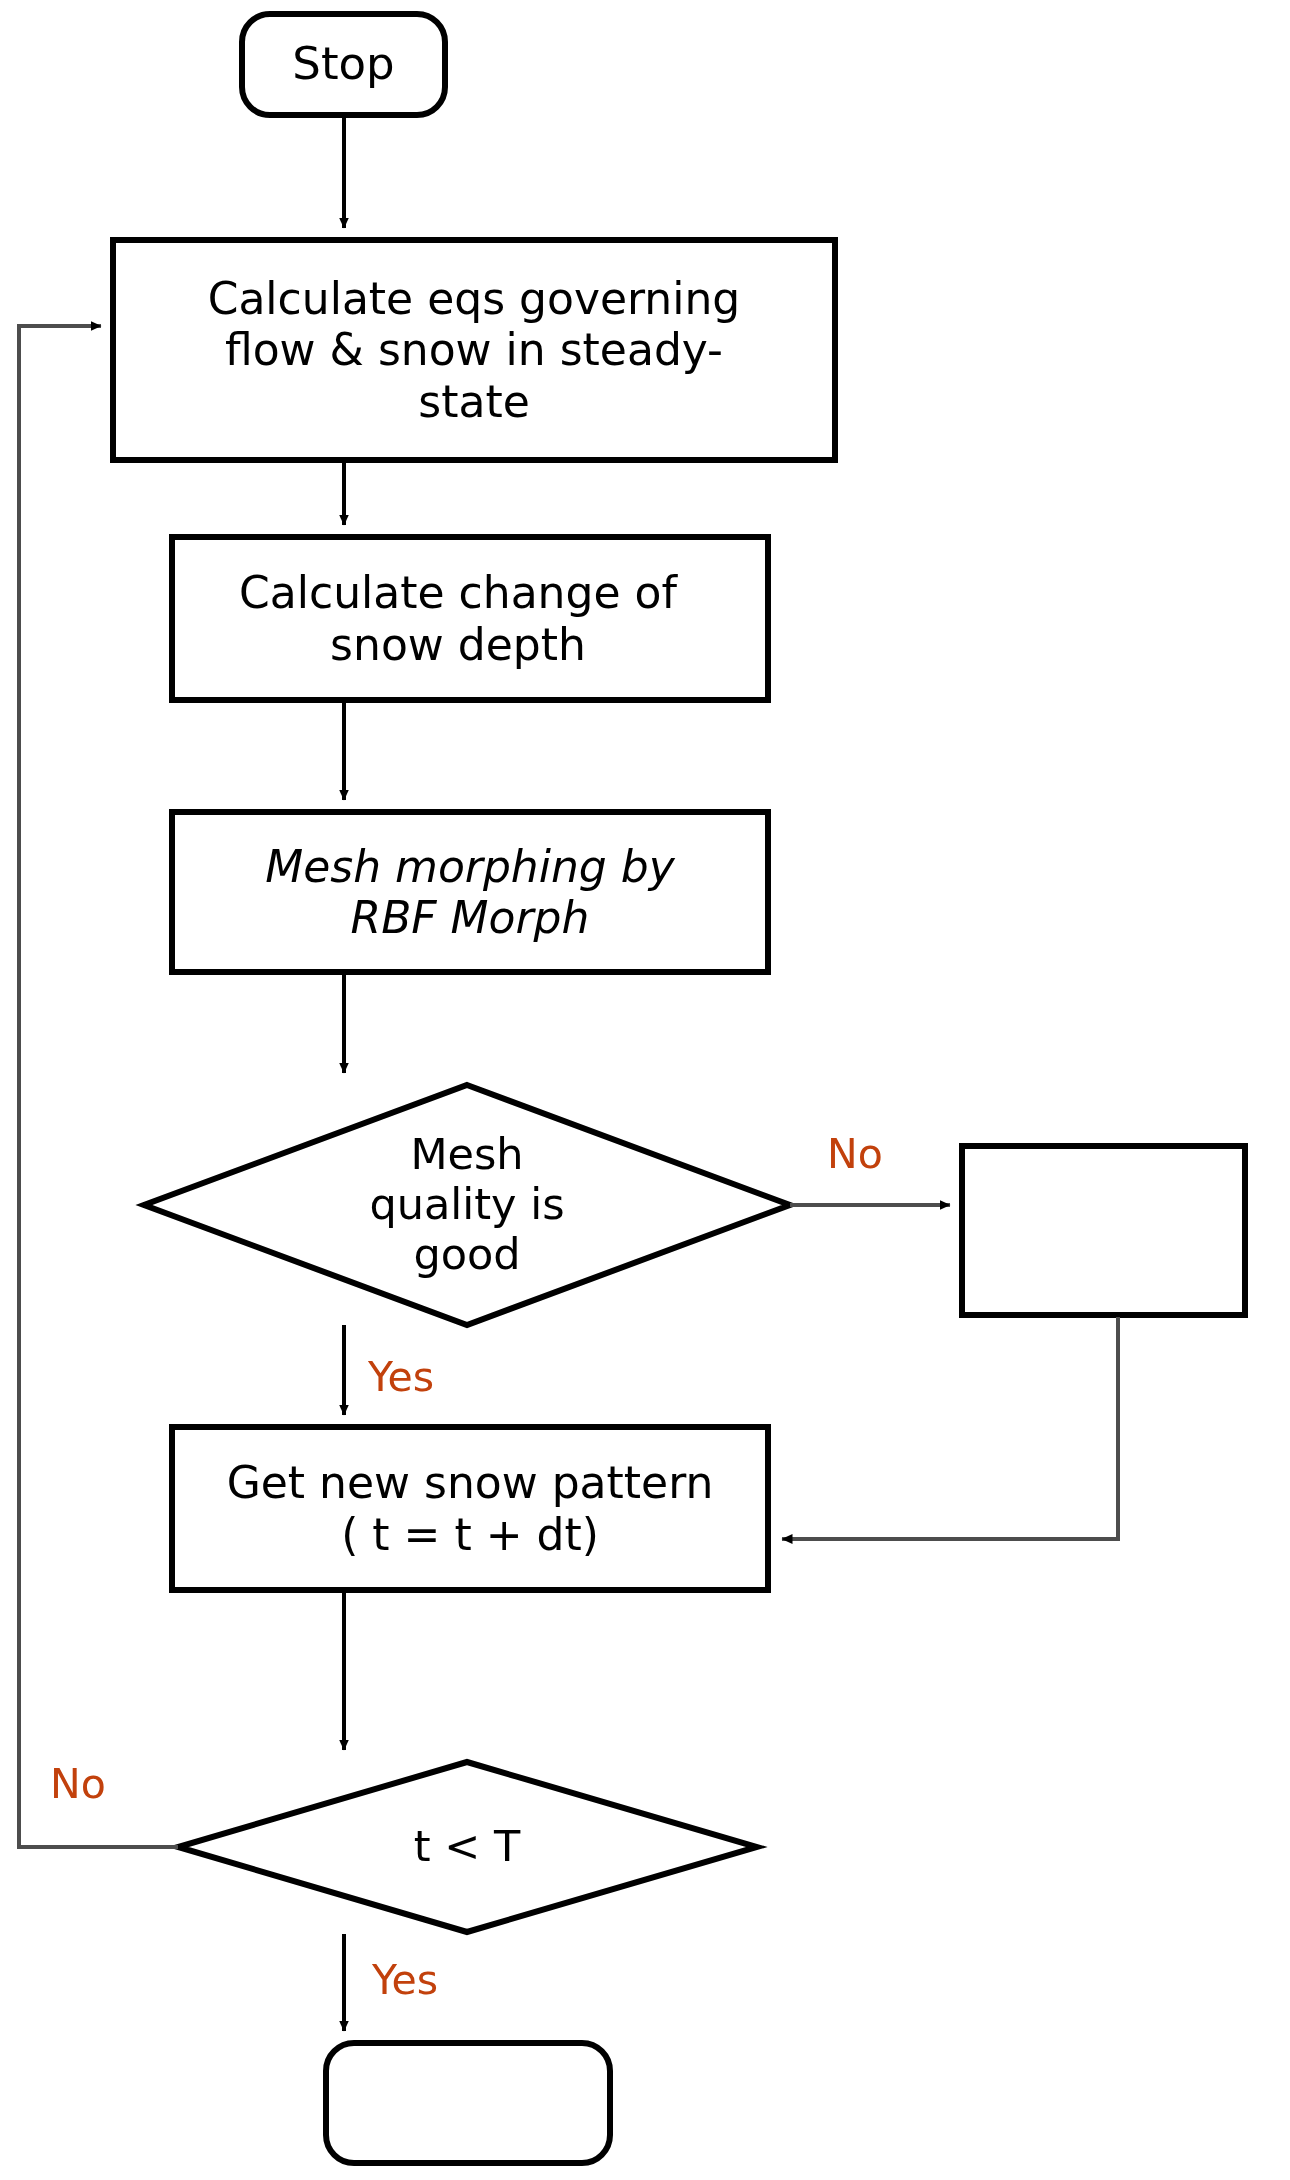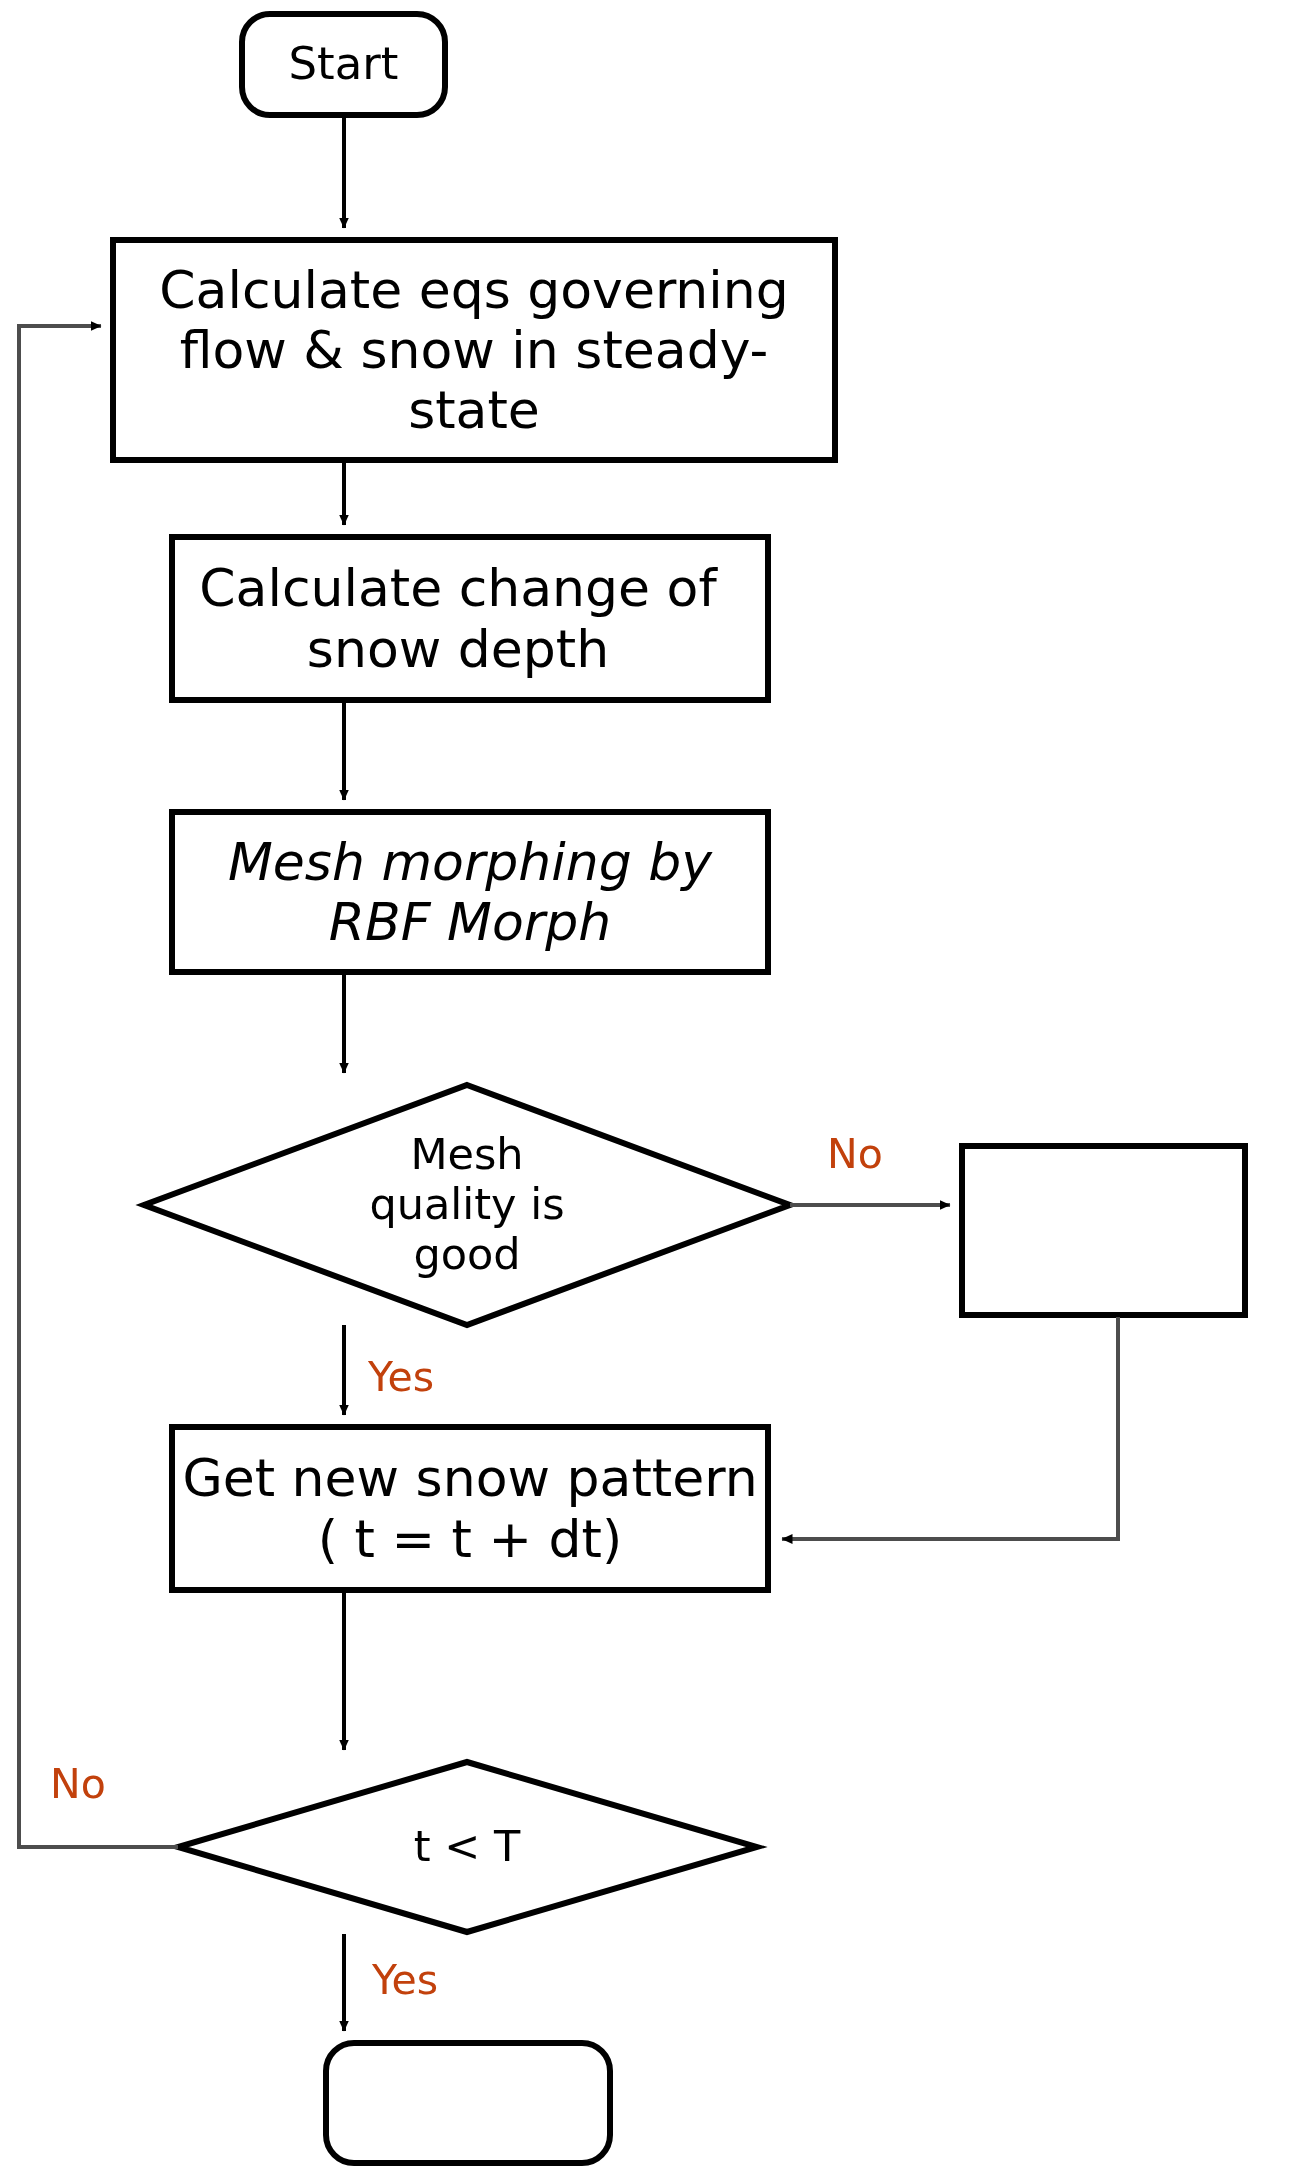--- a/index.html
+++ b/index.html
@@ -39,21 +39,21 @@
     pointer-events: none;
     font-weight: 400;
   }
   .edge-label {
     position: absolute;
     color: #c2410c;
     line-height: 1;
     white-space: nowrap;
   }
   .t-start  { font-size: 45px; }
-  .t-proc   { font-size: 52px; }
+  .t-proc   { font-size: 44px; }
   .t-dec    { font-size: 43px; }
   .t-lbl    { font-size: 41px; }
 </style>
 </head>
 <body>
 
 <div id="flow-root">
 
   <svg class="flow-canvas" viewBox="0 0 1290 2180" xmlns="http://www.w3.org/2000/svg">
     <defs>
@@ -97,21 +97,21 @@
 
     <polyline points="1118,1317 1118,1539 782,1539" fill="none" stroke="#4d4d4d" stroke-width="4" marker-end="url(#arrowBlackLeft)"></polyline>
 
     <line x1="344" y1="1592" x2="344" y2="1750" stroke="#000000" stroke-width="4" marker-end="url(#arrowBlack)"></line>
 
     <polyline points="178,1847 19,1847 19,326 101,326" fill="none" stroke="#4d4d4d" stroke-width="4" marker-end="url(#arrowBlack)"></polyline>
 
     <line x1="344" y1="1934" x2="344" y2="2031" stroke="#000000" stroke-width="4" marker-end="url(#arrowBlack)"></line>
   </svg>
 
-  <div class="node-text t-start" style="left:242px; top:14px; width:203px; height:101px;">Start</div>
+  <div class="node-text t-start" style="left:242px; top:14px; width:203px; height:101px;">Stop</div>
 
   <div class="node-text t-proc" style="left:113px; top:240px; width:722px; height:220px;">Calculate eqs governing
 flow &amp; snow in steady-
 state</div>
 
   <div class="node-text t-proc" style="left:160px; top:537px; width:596px; height:163px;">Calculate change of
 snow depth</div>
 
   <div class="node-text t-proc" style="left:172px; top:812px; width:596px; height:160px;font-style:italic;">Mesh morphing by
 RBF Morph</div>

